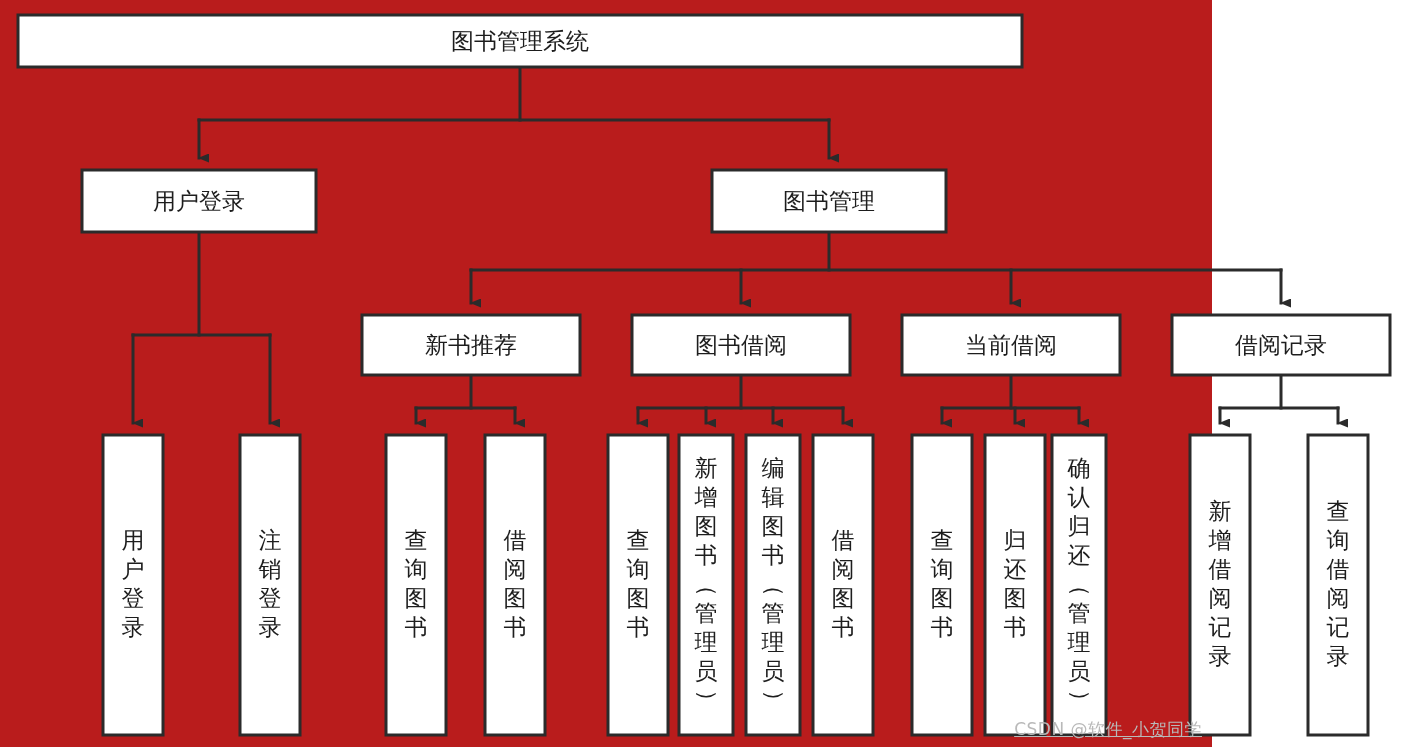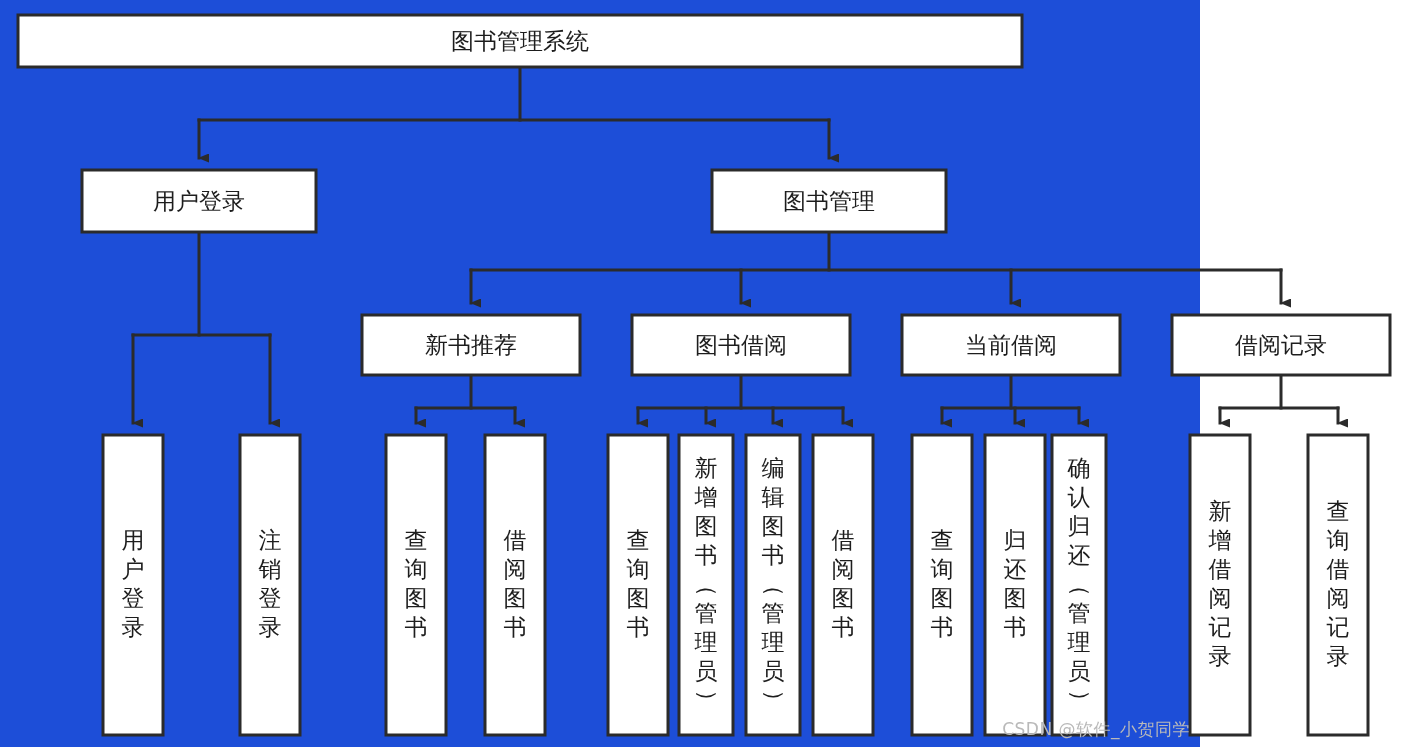--- a/index.html
+++ b/index.html
@@ -10,21 +10,22 @@
   body {
     width: 1405px;
     height: 747px;
     font-family: "DejaVu Sans", "Liberation Sans", sans-serif;
     overflow: hidden;
   }
   #diagram-root {
     position: relative;
     width: 1200px;
     height: 747px;
-    background: #1d4ed8;
+    background: #b91c1c;
+    padding-left: 12px;
   }
   svg.diagram-canvas {
     position: absolute;
     top: 0;
     left: 0;
     width: 1405px;
     height: 747px;
   }
   .node-box {
     fill: #ffffff;
@@ -53,20 +54,21 @@
   }
   .watermark {
     position: absolute;
     right: 10px;
     bottom: 6px;
     font-family: "DejaVu Sans", "Liberation Sans", sans-serif;
     font-size: 17px;
     color: #b9b9b9;
     white-space: nowrap;
     letter-spacing: 0.5px;
+    text-decoration: underline;
   }
 </style>
 </head>
 <body>
 
 <div id="diagram-root">
   <svg class="diagram-canvas" viewBox="0 0 1405 747">
     <defs>
       <marker id="arrowhead" markerWidth="9" markerHeight="11" refX="4.5" refY="10" orient="auto" markerUnits="userSpaceOnUse">
         <polygon points="0,0 9,0 4.5,11" fill="#2b2b2b"></polygon>

